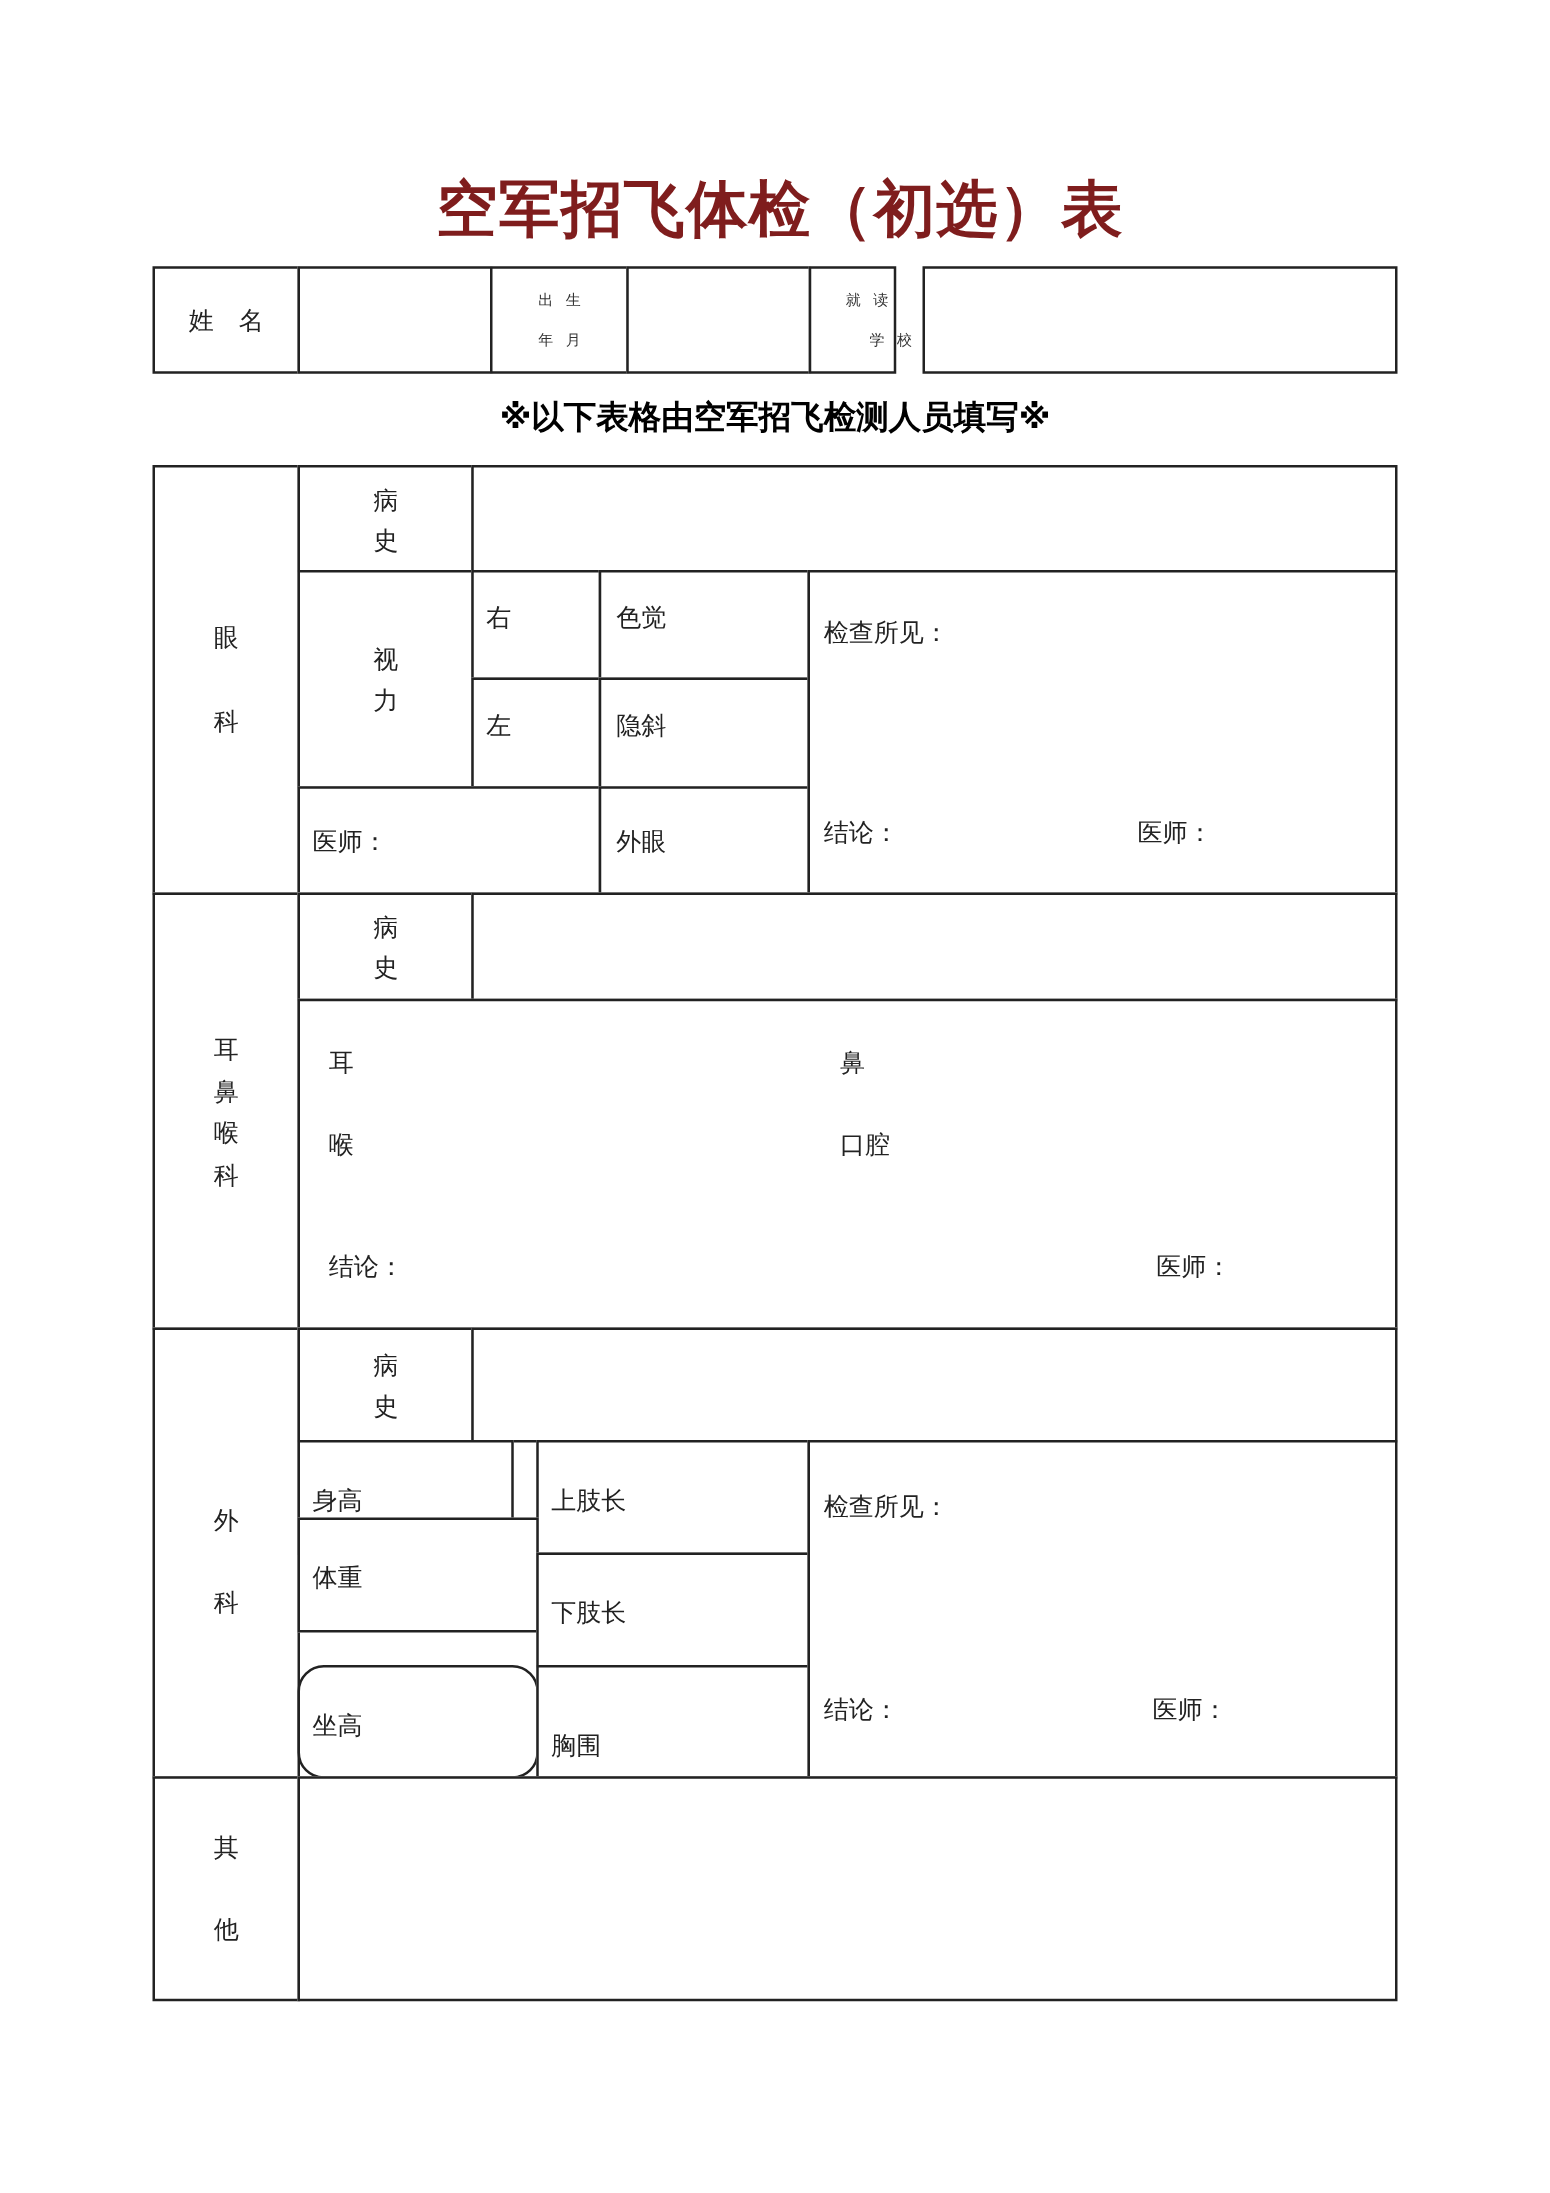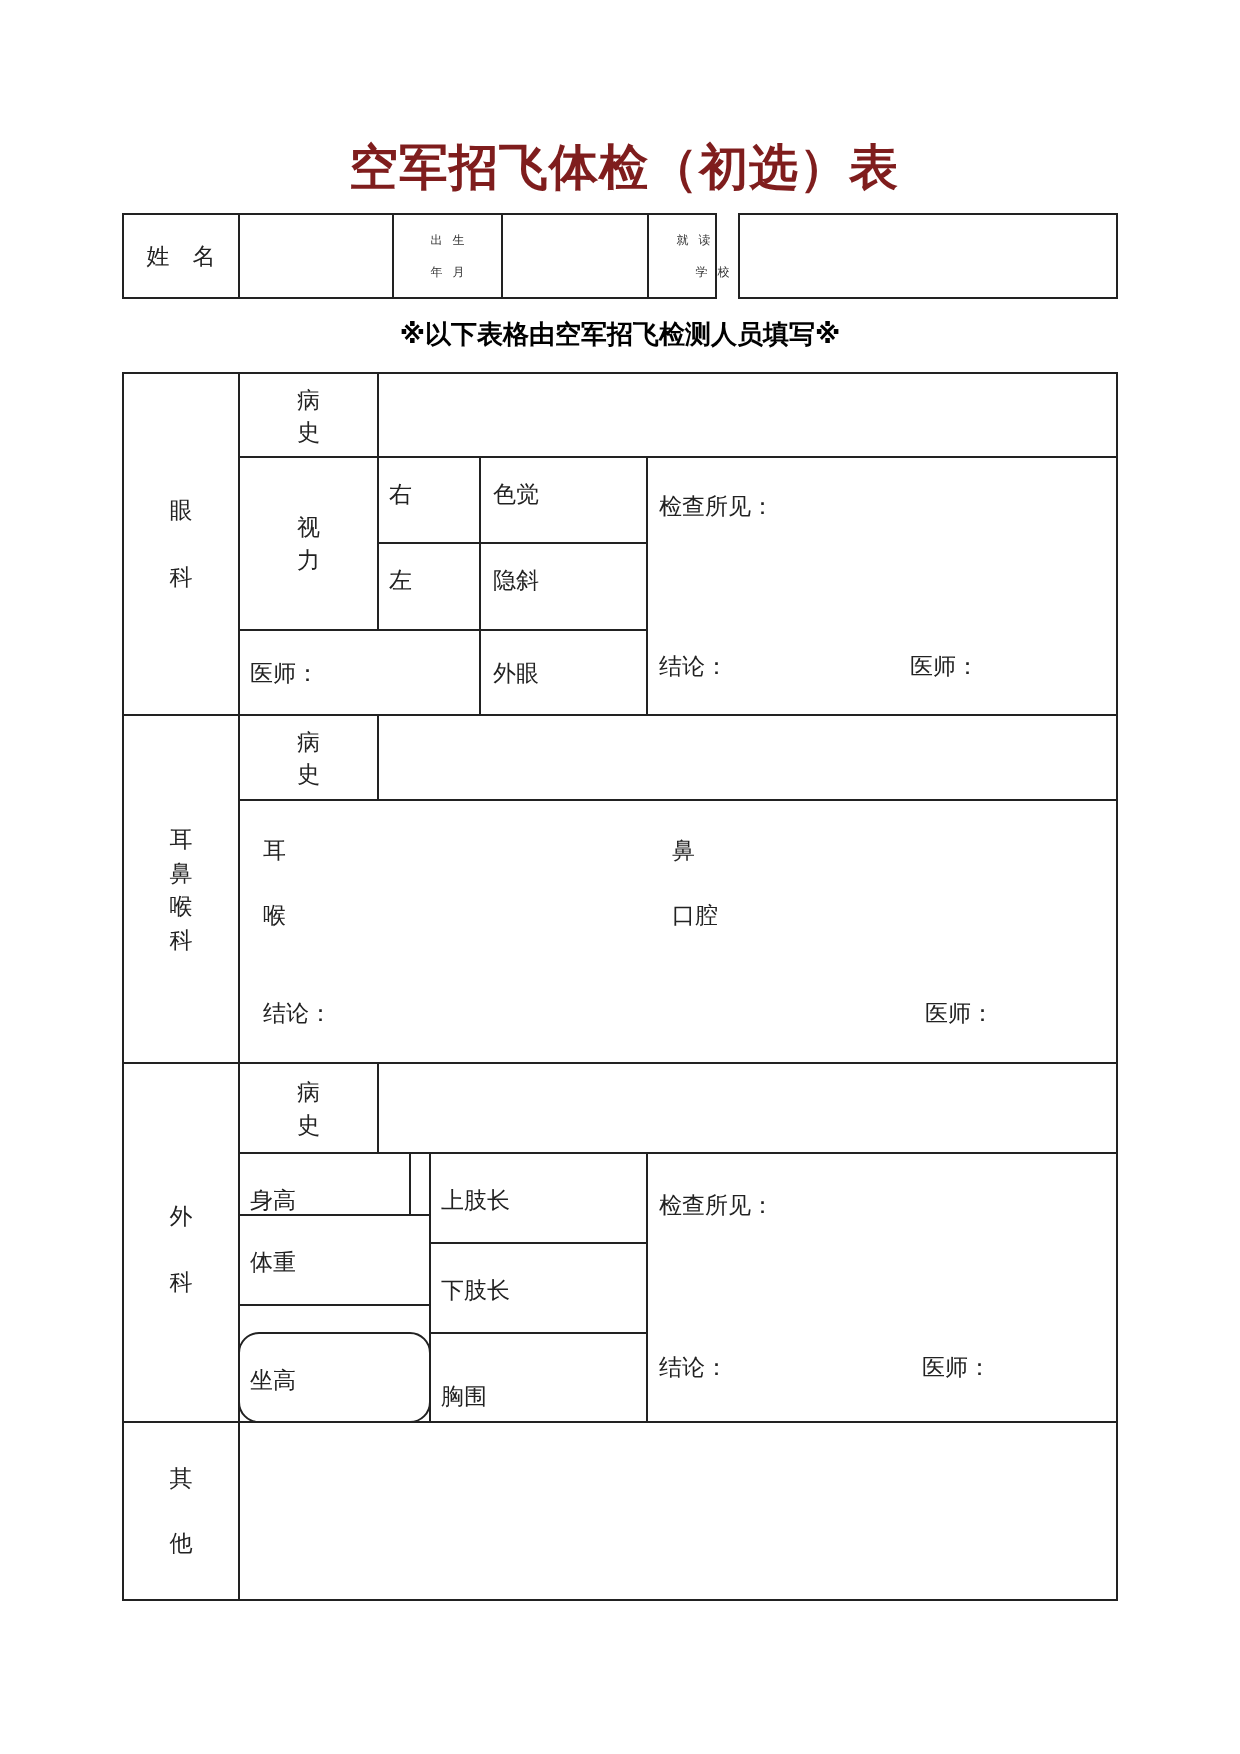--- a/index.html
+++ b/index.html
@@ -5,21 +5,21 @@
   html, body { margin:0; padding:0; background:#ffffff; }
   body { width:1240px; height:1754px; position:relative; overflow:hidden;
          font-family:"DejaVu Serif", "Liberation Serif", serif; color:#1a1a1a; }
   .title { position:absolute; left:0; width:1160px; top:138px; text-align:center;
            font-family:"DejaVu Sans", "Liberation Sans", sans-serif;
            font-size:49px; font-weight:bold; letter-spacing:1px; color:#7f1d1d; line-height:60px;margin-left:44px; }
   .subtitle { position:absolute; left:0; width:1240px; top:318px; text-align:center;
            font-family:"DejaVu Sans", "Liberation Sans", sans-serif;
            font-size:26px; font-weight:bold; color:#000; line-height:32px; }
   .cell { position:absolute; box-sizing:border-box; border:2px solid #222; background:#fff; }
-  .lbl { position:absolute; font-size:23px; line-height:24px; color:#222; white-space:nowrap; }
+  .lbl { position:absolute; font-size:20px; line-height:24px; color:#222; white-space:nowrap; }
   .pair { position:absolute; font-size:12px; line-height:33px; color:#333; text-align:center; letter-spacing:10px; }
 </style>
 </head>
 <body>
 
 <div class="title">空军招飞体检（初选）表</div>
 
 <div>
   <div class="cell" style="left:122px;top:213px;width:118px;height:86px;">
     <div class="lbl" style="left:0;width:114px;text-align:center;top:29px;">姓　名</div>

